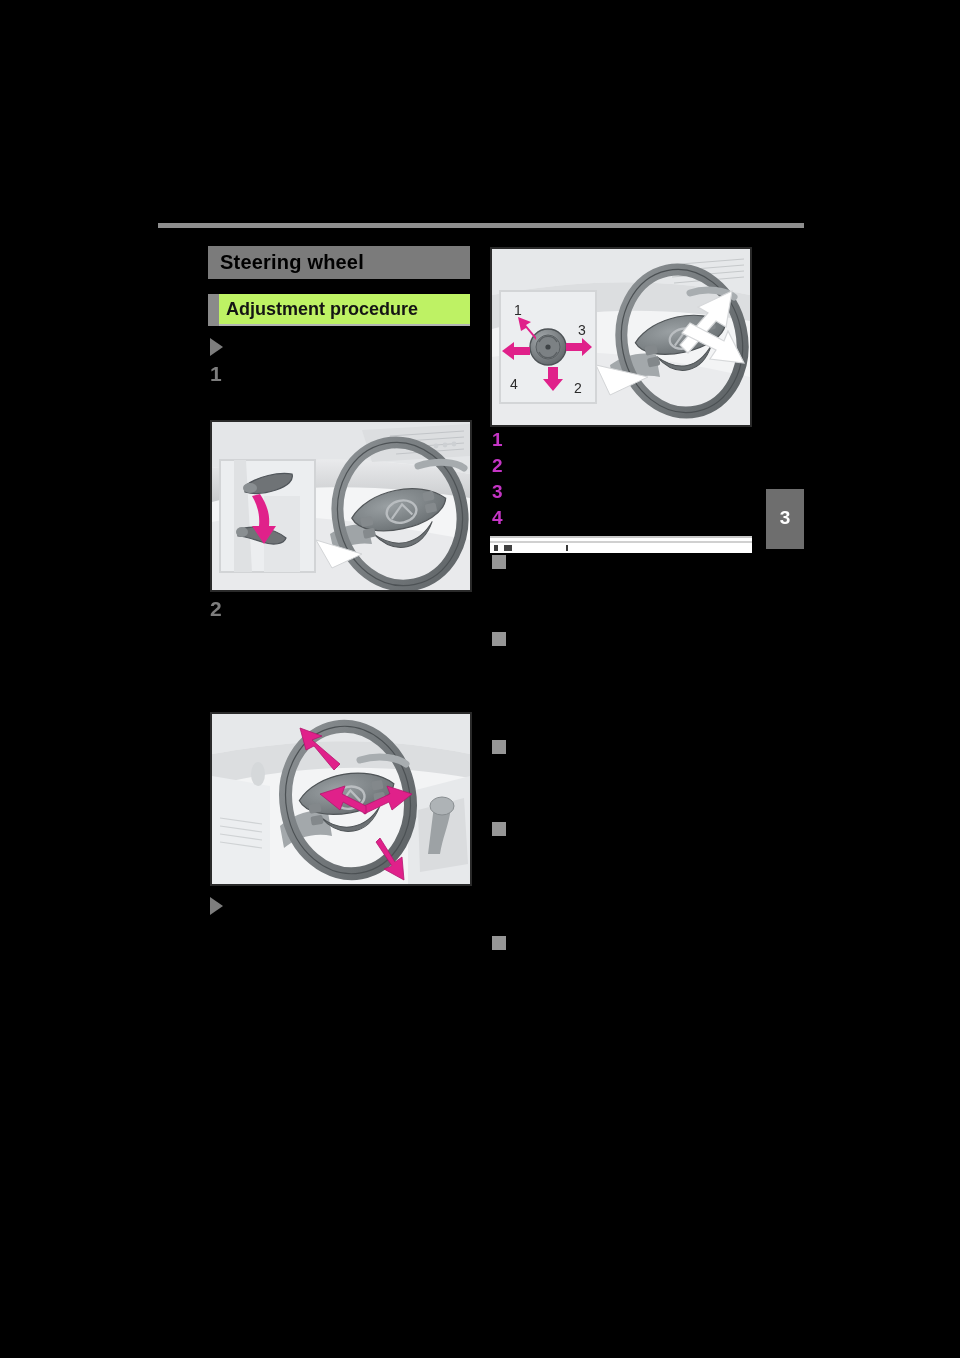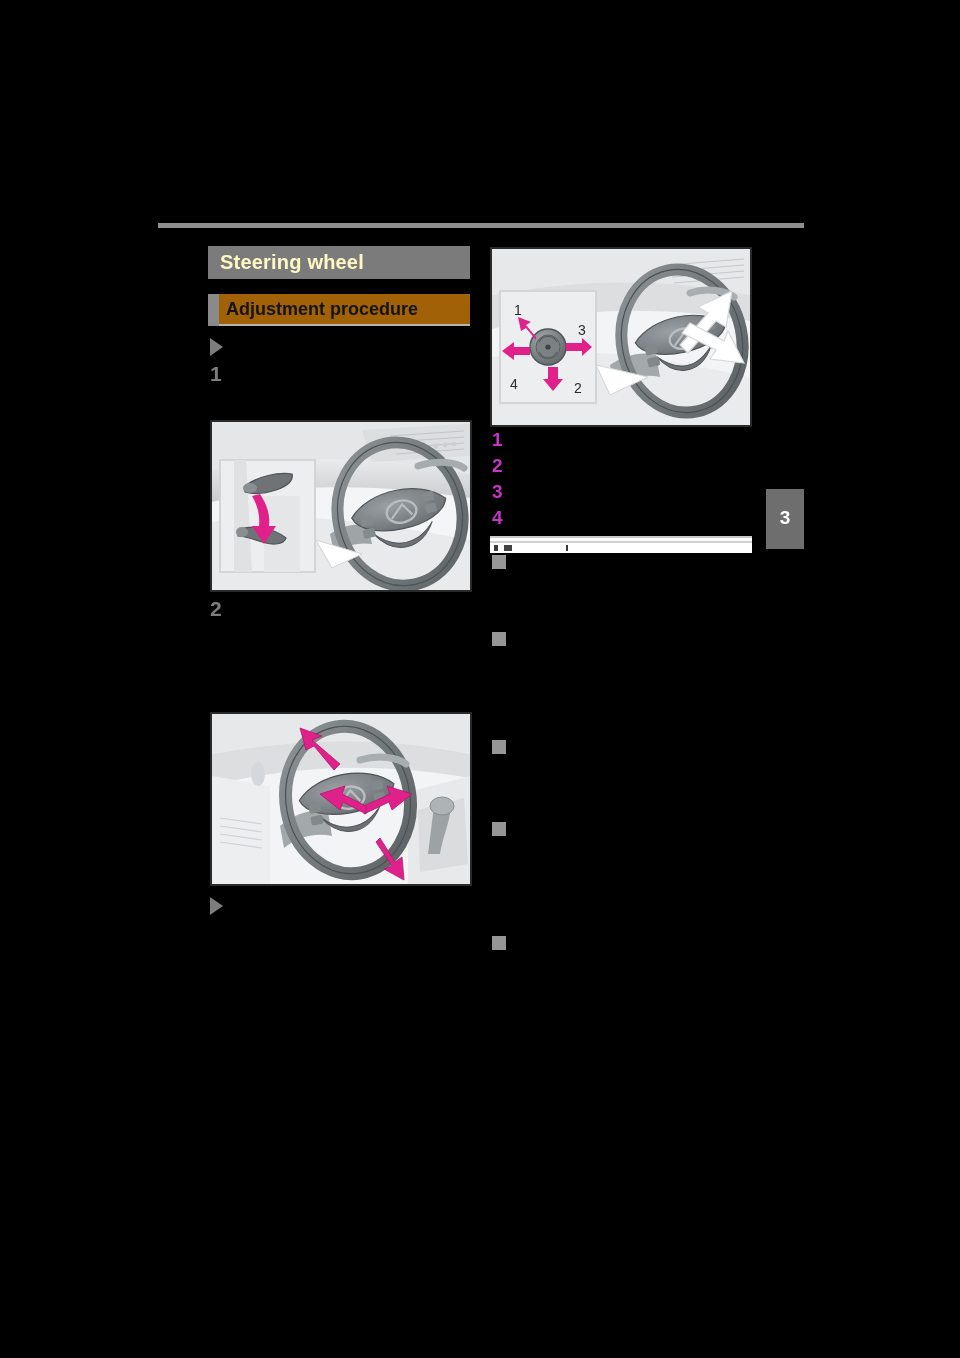--- a/index.html
+++ b/index.html
@@ -13,28 +13,28 @@
   
   .top-rule{position:absolute;left:158px;top:223px;width:646px;height:5px;background:#8e8e8e;}
 
   
   .title-bar{
     position:absolute;left:208px;top:246px;width:262px;height:33px;
     background:#7b7b7b;
   }
   .title-bar .txt{
     position:absolute;left:12px;top:5px;
-    color:#fef9c3;font-size:20px;font-weight:bold;letter-spacing:.2px;
+    color:#000000;font-size:20px;font-weight:bold;letter-spacing:.2px;
     font-family:"Liberation Sans", sans-serif;
   }
 
   
   .sub-bar{
     position:absolute;left:208px;top:294px;width:262px;height:32px;
-    background:#a16207;
+    background:#bef264;
   }
   .sub-bar .accent{position:absolute;left:0;top:0;width:11px;height:32px;background:#8a8a8a;}
   .sub-bar .txt{
     position:absolute;left:18px;top:5px;
     color:#141414;font-size:18px;font-weight:600;
     font-family:"Liberation Sans", sans-serif;
   }
   .sub-bar .underline{position:absolute;left:11px;top:30px;width:251px;height:2px;background:#b4b4b4;}
 
   

